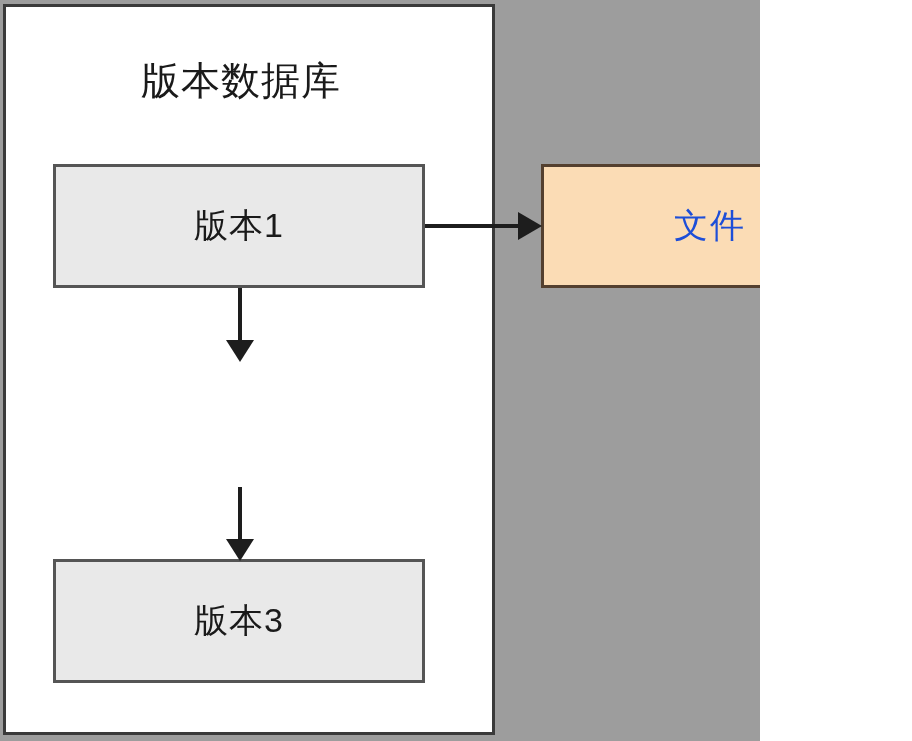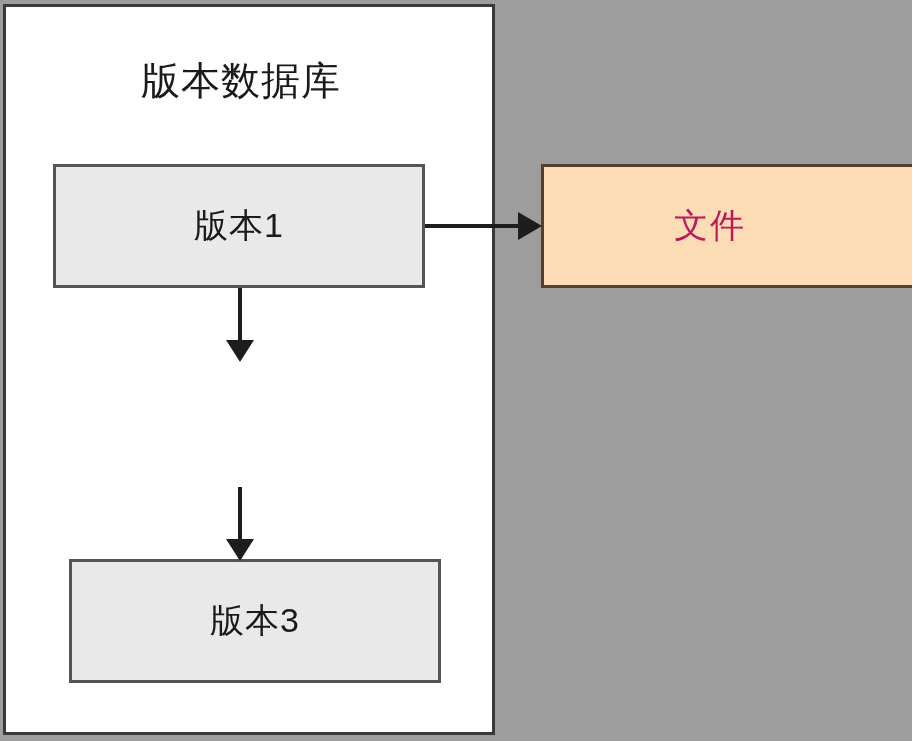--- a/index.html
+++ b/index.html
@@ -7,21 +7,21 @@
     padding: 0;
   }
   body {
     width: 912px;
     height: 741px;
     overflow: hidden;
     font-family: "Liberation Sans", "DejaVu Sans", sans-serif;
   }
   #canvas {
     position: relative;
-    width: 912px;
+    width: 760px;
     height: 741px;
     background: #9d9d9d;
     overflow: hidden;
   }
   
   #db-panel {
     position: absolute;
     left: 3px;
     top: 4px;
     width: 492px;
@@ -55,39 +55,39 @@
     justify-content: center;
   }
   .vbox-label {
     font-size: 34px;
     color: #1a1a1a;
     letter-spacing: 1px;
     white-space: nowrap;
   }
   #vbox-1 { left: 53px; top: 164px; }
   #vbox-2 { left: 53px; top: 361px; }
-  #vbox-3 { left: 53px; top: 559px; margin-left: 16px; }
+  #vbox-3 { left: 53px; top: 559px; }
 
   
   #file-box {
     position: absolute;
     left: 541px;
     top: 164px;
     width: 380px;
     height: 124px;
     background: #fbdcb5;
     border: 3px solid #54402f;
     box-sizing: border-box;
     display: flex;
     align-items: center;
     justify-content: center;
   }
   #file-label {
     font-size: 34px;
-    color: #be185d;
+    color: #1d4ed8;
     letter-spacing: 2px;
     white-space: nowrap;
     margin-left: -42px;
   }
   
   .conn {
     position: absolute;
     pointer-events: none;
   }
   

